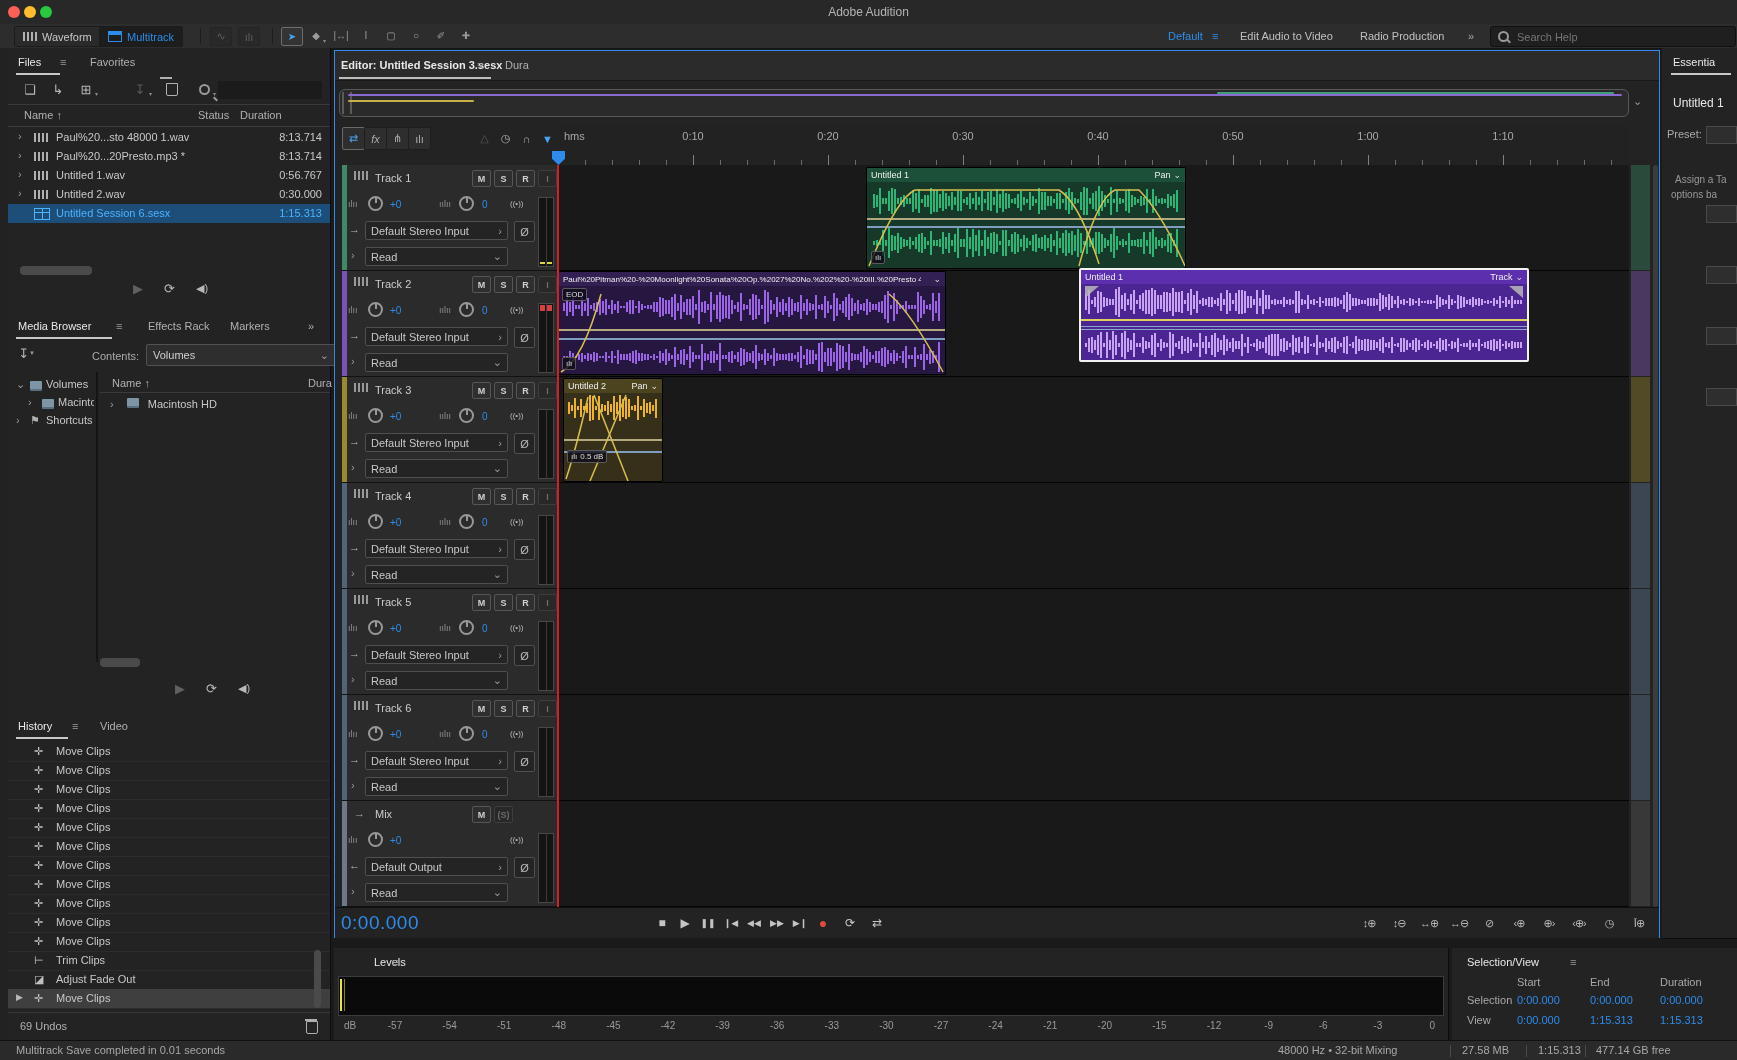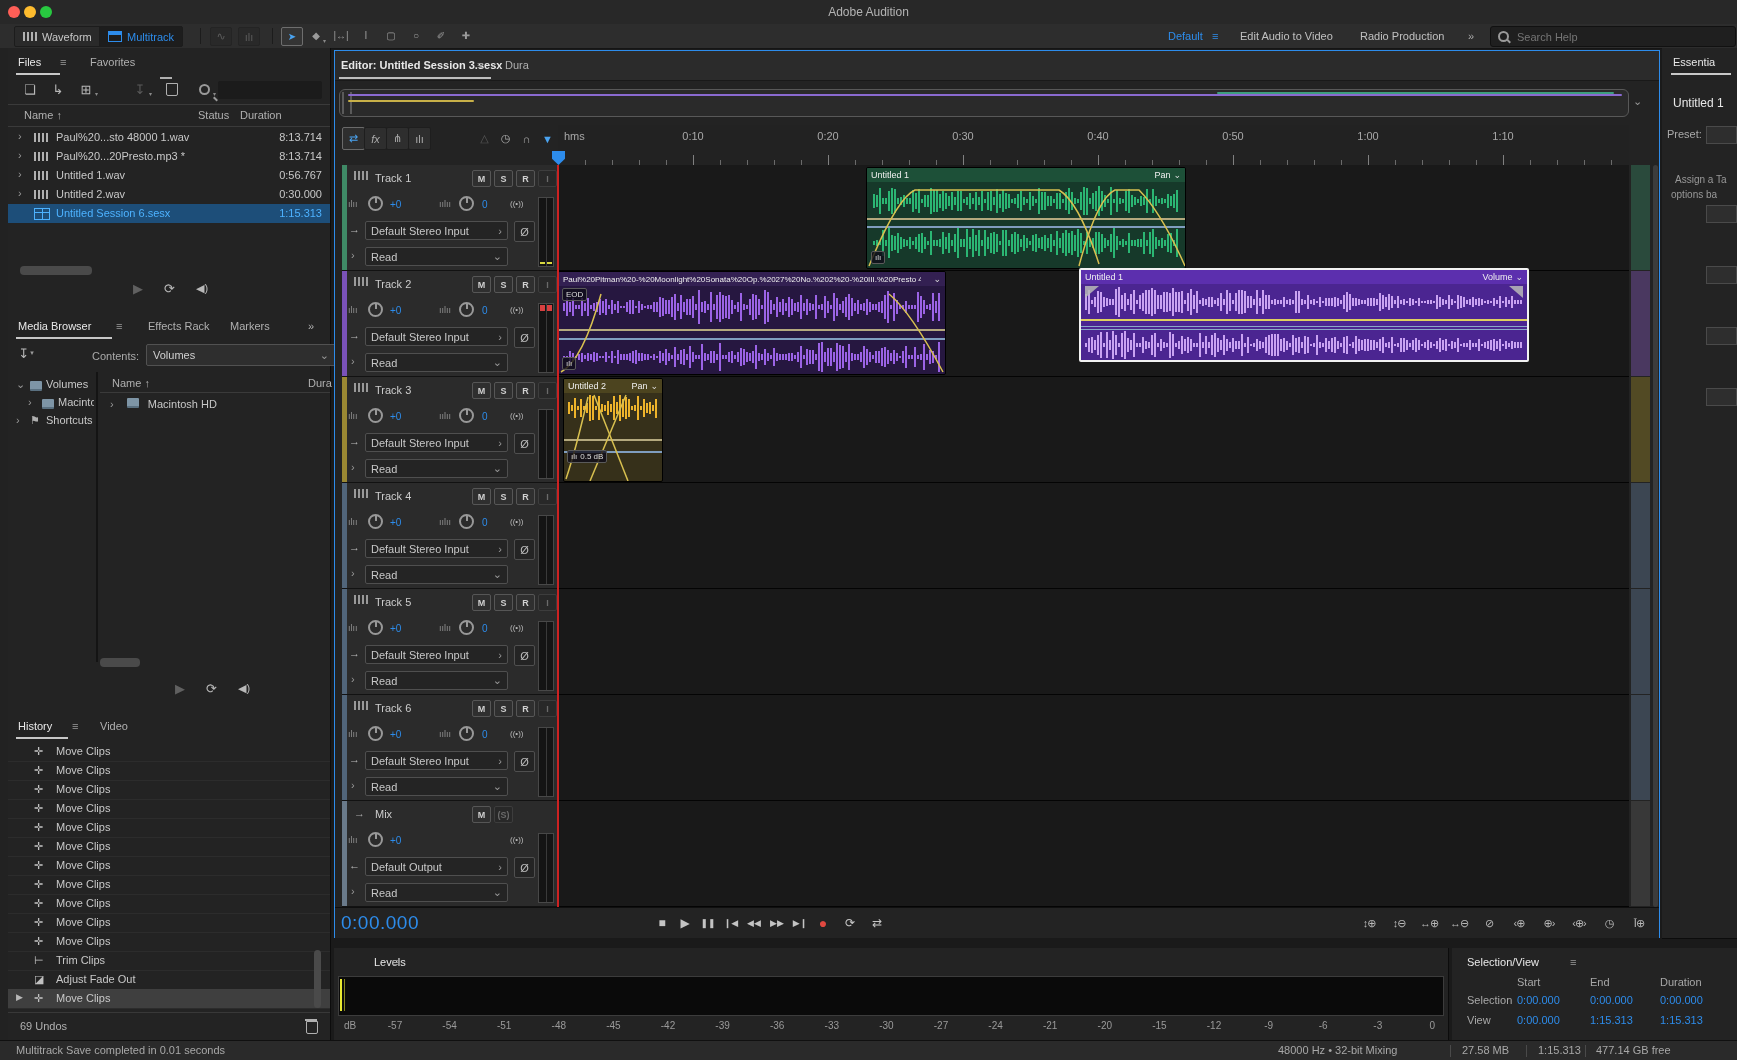--- a/index.html
+++ b/index.html
@@ -1120,21 +1120,21 @@
           </svg>
           <div class="badge" style="left: 3px; top: 16px;">EOD</div>
           <div class="badge" style="left: 3px; bottom: 4px;">
             <div>ılı</div>
           </div>
         </div>
         <div class="clip" style="left: 744px; top: 217px; width: 450px; height: 94px; background: rgb(75, 37, 145); z-index: 20; border: 2px solid rgb(242, 242, 242);">
           <div class="cliphead" style="background: rgb(92, 47, 174);">
             <div style="overflow: hidden; white-space: nowrap;">Untitled 1</div>
             <div style="display: flex; gap: 3px; align-items: center;">
-              <div>Volume</div>
+              <div>Track</div>
               <div style="color: rgb(221, 221, 221);">⌄</div>
             </div>
           </div>
           <div class="wv" style="left: 4px; top: 16px; width: 438px; height: 32px;">
             <div style="height: 15.3889px; background: rgb(201, 162, 242);"></div>
             <div style="height: 23.103px; background: rgb(201, 162, 242);"></div>
             <div style="height: 3.97476px; background: rgb(201, 162, 242);"></div>
             <div style="height: 9.25418px; background: rgb(201, 162, 242);"></div>
             <div style="height: 22.4421px; background: rgb(201, 162, 242);"></div>
             <div style="height: 19.6246px; background: rgb(201, 162, 242);"></div>

